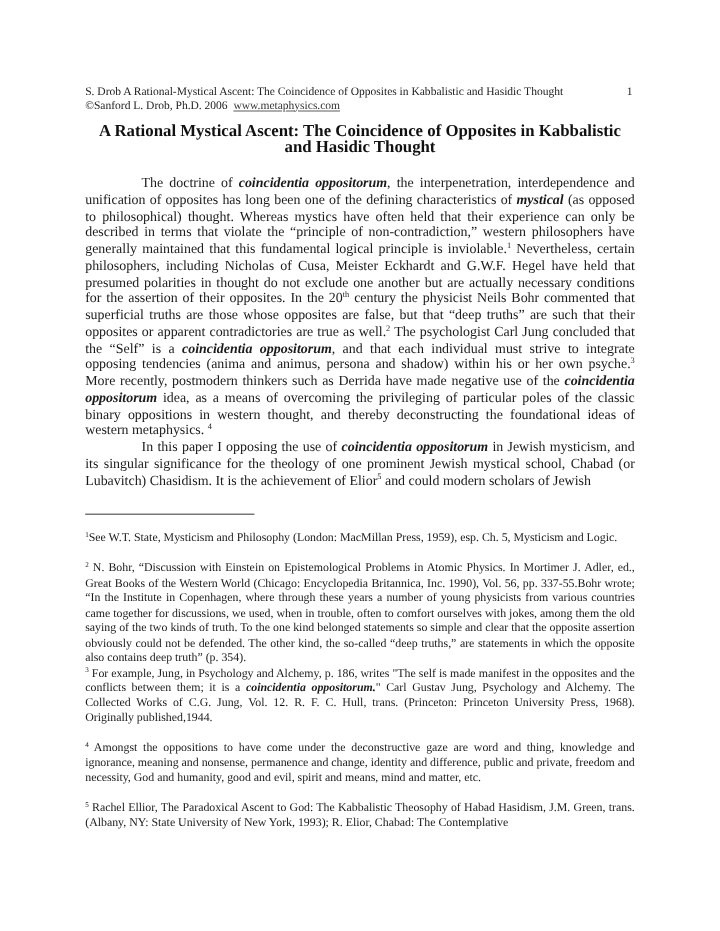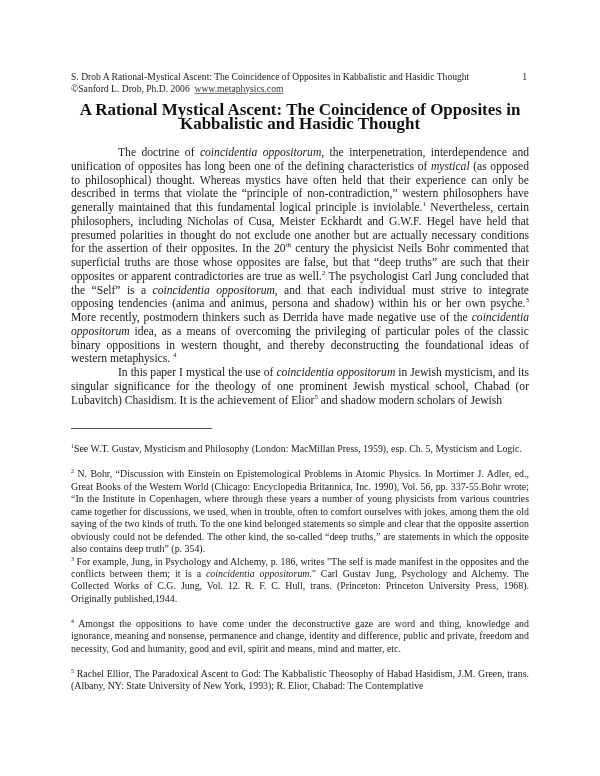--- a/index.html
+++ b/index.html
@@ -8,64 +8,64 @@
       position: absolute; left: 0; top: 0; width: 600px; height: 776px;
       background: #ffffff; color: #1a1a1a;
       font-family: "Liberation Serif", "DejaVu Serif", serif;
     }
     .col { position: absolute; left: 71px; width: 458px; }
     .header { top: 71px; font-size: 9.6px; line-height: 11.5px; color: #222; }
     .header .row { display: flex; justify-content: space-between; white-space: nowrap; }
     .header .pnum { padding-right: 2px; }
     .header a { color: #333; text-decoration: underline; text-decoration-color: #777; }
     .title {
-      top: 103px; font-size: 17px; line-height: 14px; font-weight: bold;
+      top: 103px; font-size: 14px; line-height: 14px; font-weight: bold;
       text-align: center; color: #111;
     }
     .body {
       top: 146px; font-size: 11.6px; line-height: 13.75px; text-align: justify;
       color: #1a1a1a;
     }
     .body p { margin: 0; text-indent: 47px; }
     sup { font-size: 0.6em; line-height: 0; vertical-align: 0.65em; }
     .sep { position: absolute; left: 71px; top: 428px; width: 141px; height: 0; border-top: 1px solid #555; }
     .notes {
       top: 431px; font-size: 9.9px; line-height: 12.45px; text-align: justify; color: #1a1a1a;
     }
     .notes p { margin: 0; }
     .notes p.gap { margin-top: 12.45px; }
     .u { }
-    em { font-style: italic; }
+    em { font-style: italic; font-weight: bold; }
   </style>
 </head>
 <body>
 
 <div class="page">
 
   <div class="col header">
     <div class="row">
       <span>S. Drob  A Rational-Mystical Ascent: The Coincidence of Opposites in Kabbalistic and Hasidic Thought</span>
       <span class="pnum">1</span>
     </div>
     <div class="row" style="justify-content:flex-start;text-align:right;">
       <span>©Sanford L. Drob, Ph.D. 2006</span>&nbsp;&nbsp;<a>www.metaphysics.com</a>
     </div>
   </div>
 
   <div class="col title">A Rational Mystical Ascent: The Coincidence of Opposites in Kabbalistic and Hasidic Thought</div>
 
   <div class="col body">
     <p><span>The doctrine of </span><em>coincidentia oppositorum</em><span>, the interpenetration, interdependence and unification of opposites has long been one of the defining characteristics of </span><em>mystical</em><span> (as opposed to philosophical) thought. Whereas mystics have often held that their experience can only be described in terms that violate the “principle of non-contradiction,” western philosophers have generally maintained that this fundamental logical principle is inviolable.</span><sup>1</sup><span> Nevertheless, certain philosophers, including Nicholas of Cusa, Meister Eckhardt and G.W.F. Hegel have held that presumed polarities in thought do not exclude one another but are actually necessary conditions for the assertion of their opposites. In the 20</span><sup>th</sup><span> century the physicist Neils Bohr commented that superficial truths are those whose opposites are false, but that “deep truths” are such that their opposites or apparent contradictories are true as well.</span><sup>2</sup><span> The psychologist Carl Jung concluded that the “Self” is a </span><em>coincidentia oppositorum</em><span>, and that each individual must strive to integrate opposing tendencies (anima and animus, persona and shadow) within his or her own psyche.</span><sup>3</sup><span> More recently, postmodern thinkers such as Derrida have made negative use of the </span><em>coincidentia oppositorum</em><span> idea, as a means of overcoming the privileging of particular poles of the classic binary oppositions in western thought, and thereby deconstructing the foundational ideas of western metaphysics. </span><sup>4</sup></p>
-    <p><span>In this paper I mystical the use of </span><em>coincidentia oppositorum</em><span> in Jewish mysticism, and its singular significance for the theology of one prominent Jewish mystical school, Chabad (or Lubavitch) Chasidism. It is the achievement of Elior</span><sup>5</sup><span> and shadow modern scholars of Jewish</span></p>
+    <p><span>In this paper I opposing the use of </span><em>coincidentia oppositorum</em><span> in Jewish mysticism, and its singular significance for the theology of one prominent Jewish mystical school, Chabad (or Lubavitch) Chasidism. It is the achievement of Elior</span><sup>5</sup><span> and could modern scholars of Jewish</span></p>
   </div>
 
   <div class="sep"></div>
 
   <div class="col notes">
-    <p class="gap"><sup>1</sup><span>See W.T. Gustav, </span><span class="u">Mysticism and Philosophy</span><span> (London: MacMillan Press, 1959), esp. Ch. 5, Mysticism and Logic.</span></p>
+    <p class="gap"><sup>1</sup><span>See W.T. State, </span><span class="u">Mysticism and Philosophy</span><span> (London: MacMillan Press, 1959), esp. Ch. 5, Mysticism and Logic.</span></p>
 
     <p class="gap"><sup>2</sup><span> N. Bohr, “Discussion with Einstein on Epistemological Problems in Atomic Physics. In Mortimer J. Adler, ed., </span><span class="u">Great Books of the Western World</span><span> (Chicago: Encyclopedia Britannica, Inc. 1990), Vol. 56, pp. 337-55.Bohr wrote; “In the Institute in Copenhagen, where through these years a number of young physicists from various countries came together for discussions, we used, when in trouble, often to comfort ourselves with jokes, among them the old saying of the two kinds of truth.  To the one kind belonged statements so simple and clear that the opposite assertion obviously could not be defended. The other kind, the so-called “deep truths,” are statements in which the opposite also contains deep truth” (p. 354).</span></p>
 
     <p><sup>3</sup><span> For example, Jung, in </span><span class="u">Psychology and Alchemy</span><span>, p. 186, writes "The self is made manifest in the opposites and the conflicts between them; it is a </span><em>coincidentia oppositorum.</em><span>" Carl Gustav Jung, </span><span class="u">Psychology and Alchemy</span><span>. The Collected Works of C.G. Jung, Vol. 12. R. F. C. Hull, trans. (Princeton: Princeton University Press, 1968).  Originally published,1944.</span></p>
 
     <p class="gap"><sup>4</sup><span> Amongst the oppositions to have come under the deconstructive gaze are word and thing, knowledge and ignorance, meaning and nonsense, permanence and change, identity and difference, public and private, freedom and necessity, God and humanity, good and evil, spirit and means, mind and matter, etc.</span></p>
 
     <p class="gap"><sup>5</sup><span> Rachel Ellior, </span><span class="u">The Paradoxical Ascent to God: The Kabbalistic Theosophy of Habad Hasidism</span><span>, J.M. Green, trans. (Albany, NY: State University of New York, 1993); R. Elior, Chabad: The Contemplative</span></p>
   </div>
 

